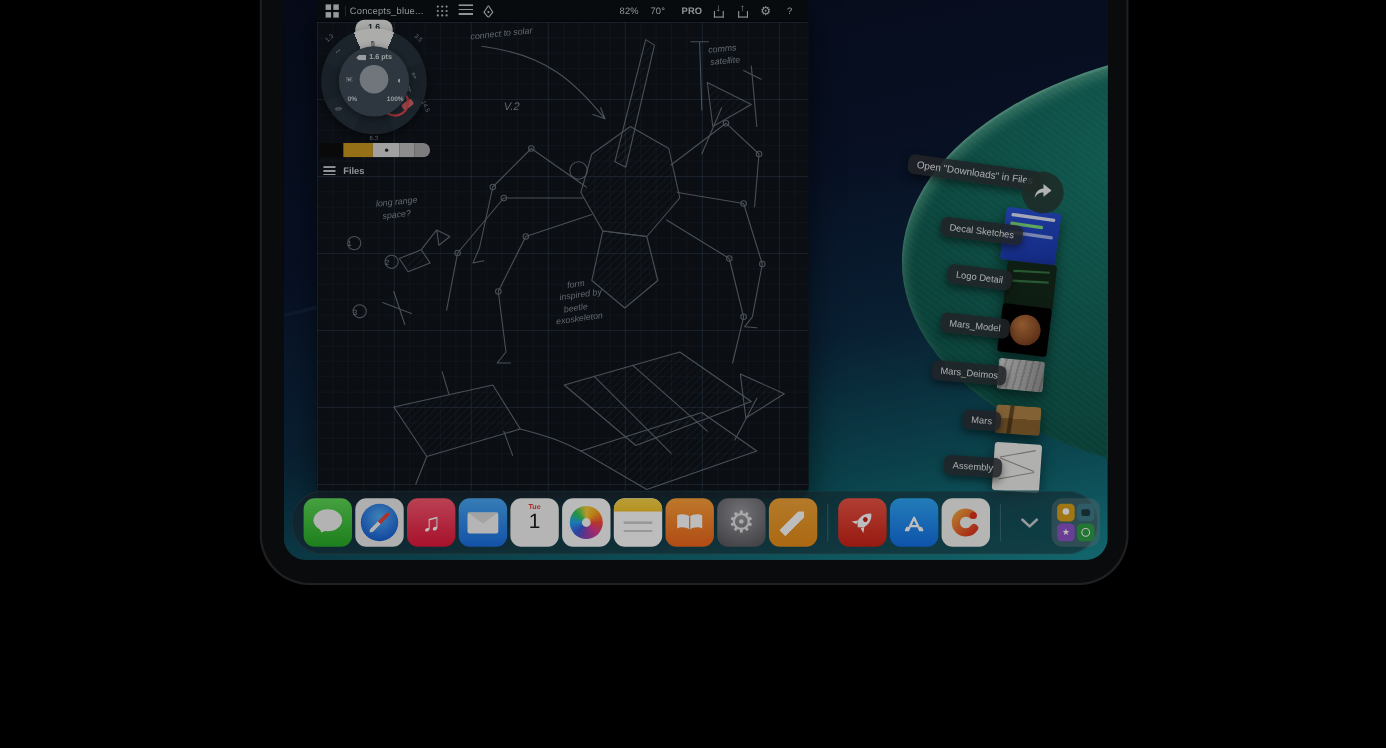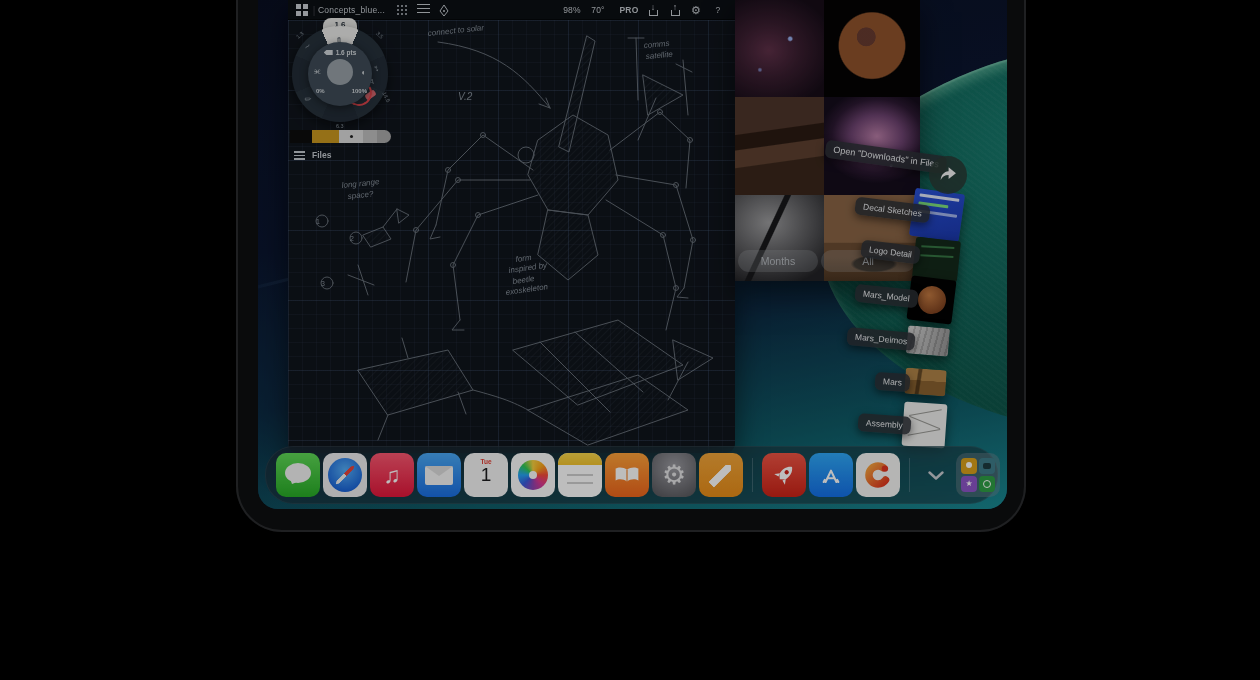--- a/index.html
+++ b/index.html
@@ -226,21 +226,21 @@
       <div class="tb-item" style="left:126px;width:18px;">
           <span class="lines4"></span>
         </div>
       <div class="tb-item" style="left:148px;width:16px;">
         <svg width="10" height="11" viewBox="0 0 10 11">
             <path d="M5 0 L9 6 L5 11 L1 6 Z" fill="none" stroke="#c3c8cd" stroke-width="1"></path>
             <circle cx="5" cy="6" r="1" fill="#c3c8cd"></circle>
           </svg>
       </div>
       <div class="tb-item" style="left:272px;width:24px;">
-          <span class="tb-txt">98%</span>
+          <span class="tb-txt">82%</span>
         </div>
       <div class="tb-item" style="left:298px;width:24px;">
           <span class="tb-txt">70°</span>
         </div>
       <div class="tb-item" style="left:328px;width:26px;">
           <span class="tb-txt" style="font-weight:bold;">PRO</span>
         </div>
       <div class="tb-item" style="left:357px;width:16px;">
           <span class="tray">
             <b>↓</b>
@@ -368,36 +368,20 @@
       <span class="sw" style="width:14px;background:#bfbfbf;"></span>
       <span class="sw" style="width:14px;background:#a9a9a9;"></span>
     </div>
 
     <div class="layers">
       <span class="ham"></span>
       <span class="lbl">Files</span>
     </div>
   </div>
 
-  <div class="photosw">
-    <div class="ph-grid">
-      <div class="ph ph-nebula1"></div>
-      <div class="ph ph-mars"></div>
-      <div class="ph ph-surface"></div>
-      <div class="ph ph-orion"></div>
-      <div class="ph ph-voyager"></div>
-      <div class="ph ph-rover"></div>
-    </div>
-    <div class="ph-tab months">
-        <span>Months</span>
-      </div>
-    <div class="ph-tab all">
-        <span>All</span>
-      </div>
-  </div>
 
   <div class="drag-label dl-tooltip">Open "Downloads" in Files</div>
   <div class="share-btn">
     <svg width="22" height="22" viewBox="0 0 36 36">
       <path d="M19 12 V5.5 L31 15 L19 24.5 V18 C12.5 18 9 20.5 6 26 C6.8 18 11 12.8 19 12 Z" fill="#f2f2f2"></path>
     </svg>
   </div>
 
   <div class="drag-label dl-decal">Decal Sketches</div>
   <div class="thumb th-decal">

